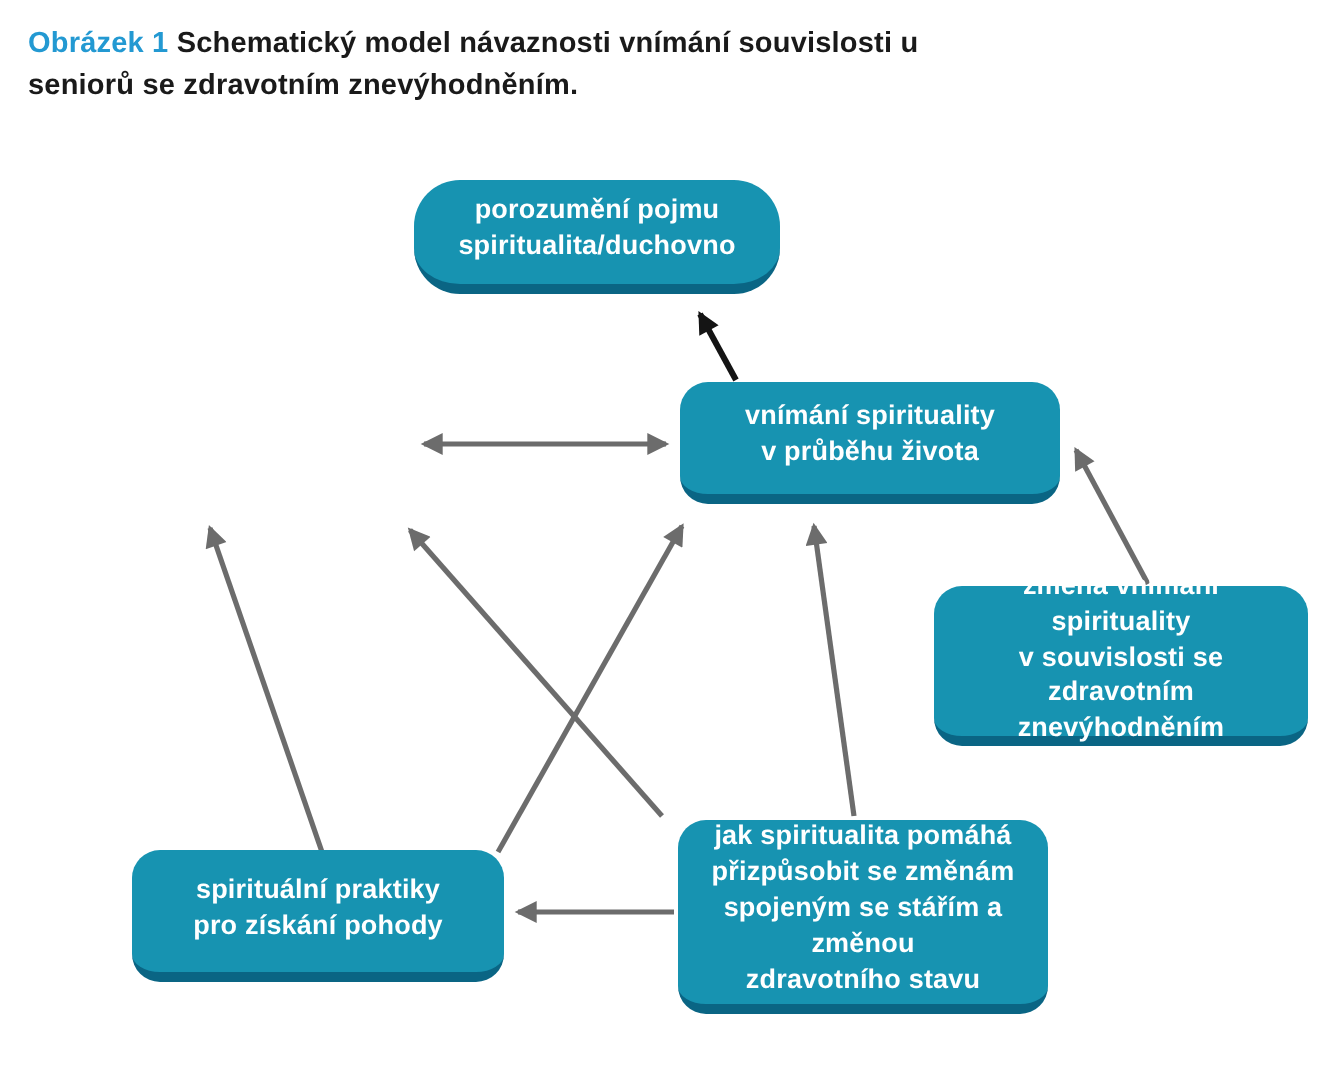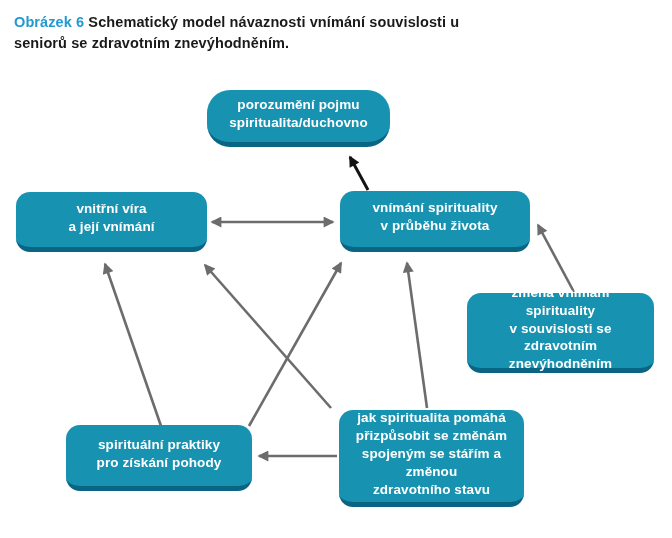--- a/index.html
+++ b/index.html
@@ -46,21 +46,21 @@
     width: 672px; height: 538px;
     pointer-events: none;
   }
 </style>
 </head>
 <body>
 
 <div id="canvas">
 
   <div id="figure-title">
-    <span class="accent" style="color: rgb(35, 153, 210);">Obrázek 6</span>
+    <span class="accent" style="color: rgb(35, 153, 210);">Obrázek 1</span>
     <span>Schematický model návaznosti vnímání souvislosti u seniorů se zdravotním znevýhodněním.</span>
   </div>
 
   <svg id="edges" xmlns="http://www.w3.org/2000/svg" viewBox="0 0 672 538">
     <defs>
       <marker id="arrow-gray" viewBox="0 0 10 10" refX="8.5" refY="5" markerWidth="13" markerHeight="11" markerUnits="userSpaceOnUse" orient="auto-start-reverse">
         <path d="M0,0 L10,5 L0,10 z" fill="#6c6c6c"></path>
       </marker>
       <marker id="arrow-black" viewBox="0 0 10 10" refX="8.5" refY="5" markerWidth="13" markerHeight="11" markerUnits="userSpaceOnUse" orient="auto-start-reverse">
         <path d="M0,0 L10,5 L0,10 z" fill="#141414"></path>
@@ -71,22 +71,20 @@
       <line x1="161" y1="426" x2="105" y2="264" stroke="#6c6c6c" stroke-width="2.6" marker-end="url(#arrow-gray)"></line>
       <line x1="249" y1="426" x2="341" y2="263" stroke="#6c6c6c" stroke-width="2.6" marker-end="url(#arrow-gray)"></line>
       <line x1="331" y1="408" x2="205" y2="265" stroke="#6c6c6c" stroke-width="2.6" marker-end="url(#arrow-gray)"></line>
       <line x1="427" y1="408" x2="407" y2="263" stroke="#6c6c6c" stroke-width="2.6" marker-end="url(#arrow-gray)"></line>
       <line x1="574" y1="292" x2="538" y2="225" stroke="#6c6c6c" stroke-width="2.6" marker-end="url(#arrow-gray)"></line>
       <line x1="337" y1="456" x2="259" y2="456" stroke="#6c6c6c" stroke-width="2.6" marker-end="url(#arrow-gray)"></line>
     </svg>
 
   <div class="node" style="left: 207px; top: 90px; width: 183px; height: 57px; background: rgb(23, 147, 177); border-bottom-color: rgb(10, 101, 132); color: rgb(255, 255, 255); border-radius: 23px;">porozumění pojmu
 spiritualita/duchovno</div>
-  <div class="node" style="left: 16px; top: 192px; width: 191px; height: 60px; background: rgb(23, 147, 177); border-bottom-color: rgb(10, 101, 132); color: rgb(255, 255, 255);">vnitřní víra
-a její vnímání</div>
   <div class="node" style="left: 467px; top: 293px; width: 187px; height: 80px; background: rgb(23, 147, 177); border-bottom-color: rgb(10, 101, 132); color: rgb(255, 255, 255);">změna vnímání spirituality
 v souvislosti se zdravotním
 znevýhodněním</div>
   <div class="node" style="left: 340px; top: 191px; width: 190px; height: 61px; background: rgb(23, 147, 177); border-bottom-color: rgb(10, 101, 132); color: rgb(255, 255, 255);">vnímání spirituality
 v průběhu života</div>
   <div class="node" style="left: 339px; top: 410px; width: 185px; height: 97px; background: rgb(23, 147, 177); border-bottom-color: rgb(10, 101, 132); color: rgb(255, 255, 255);">jak spiritualita pomáhá
 přizpůsobit se změnám
 spojeným se stářím a změnou
 zdravotního stavu</div>
   <div class="node" style="left: 66px; top: 425px; width: 186px; height: 66px; background: rgb(23, 147, 177); border-bottom-color: rgb(10, 101, 132); color: rgb(255, 255, 255);">spirituální praktiky

